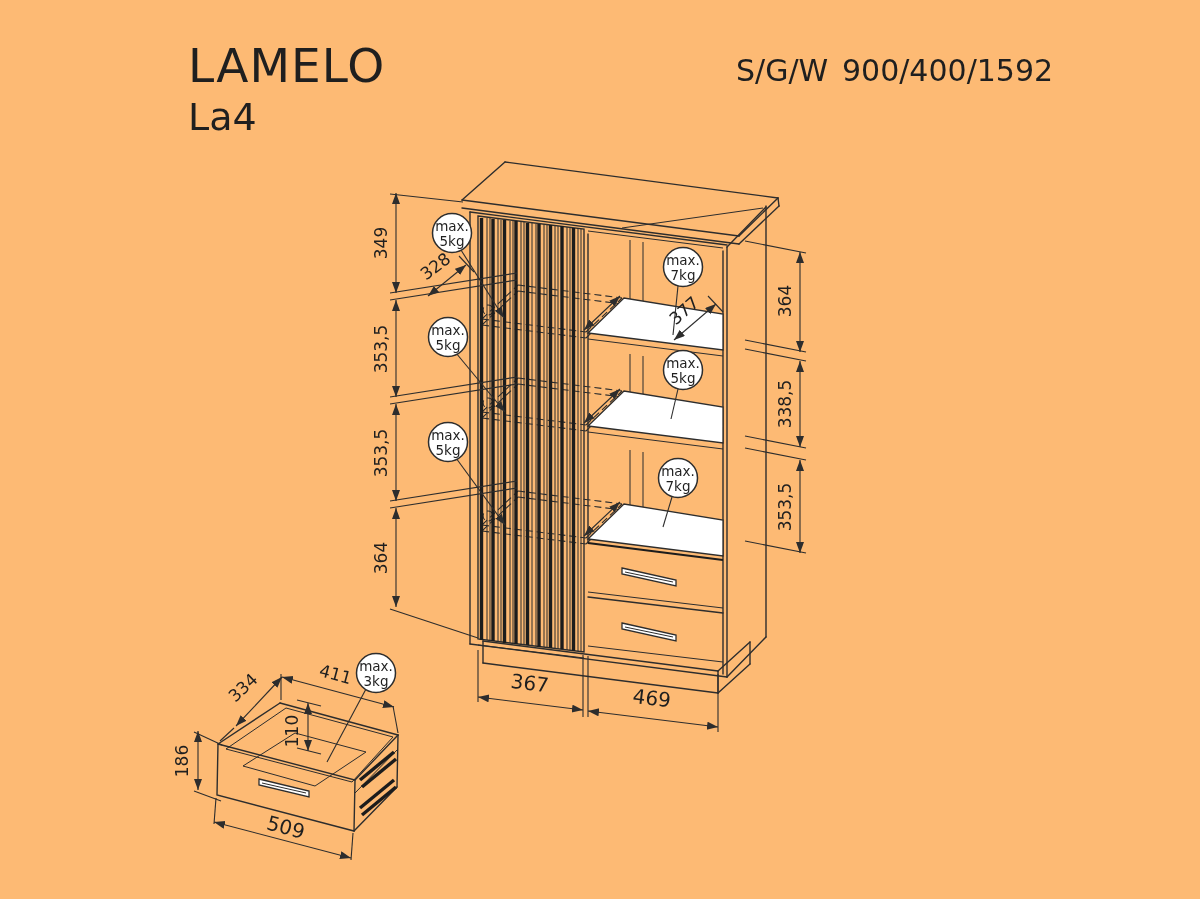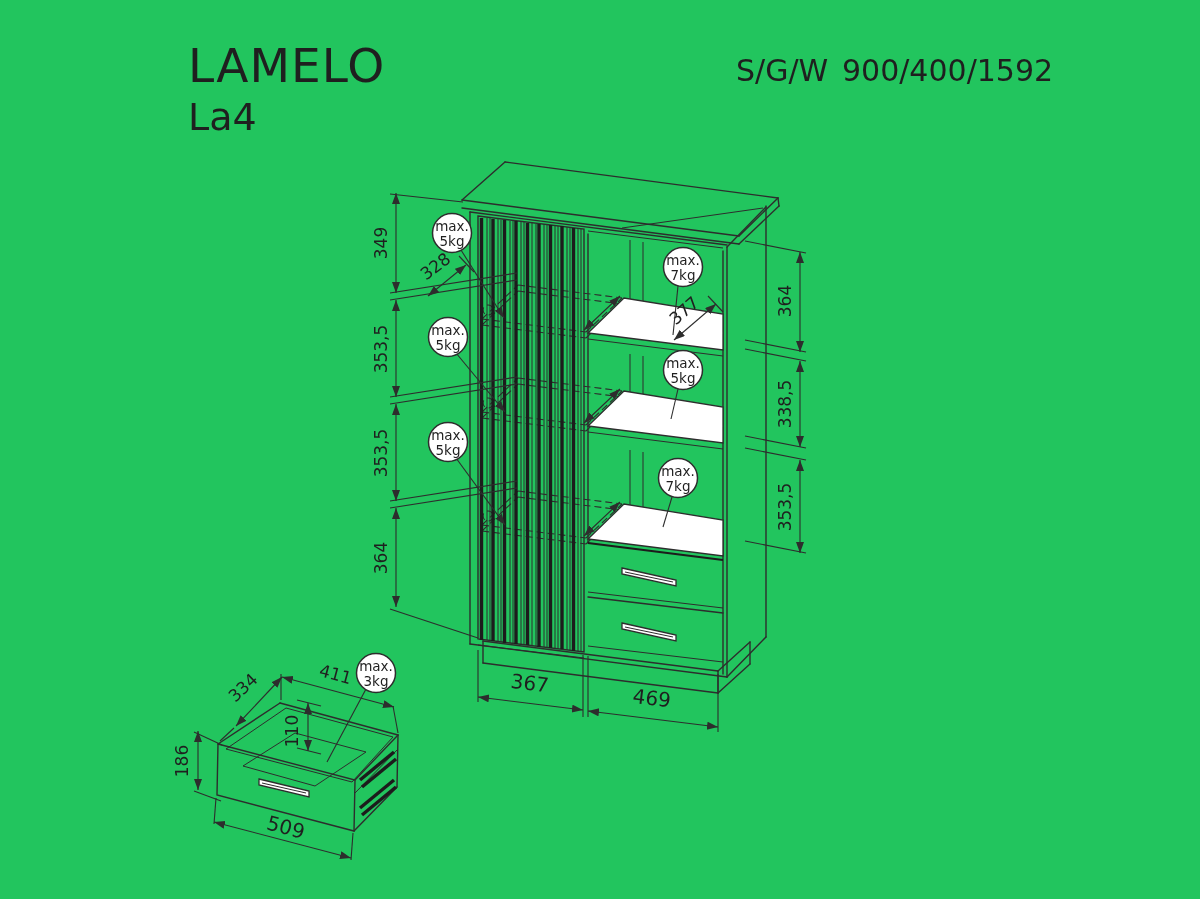--- a/index.html
+++ b/index.html
@@ -1,16 +1,16 @@
 <!DOCTYPE html>
 <html><head>
 <meta charset="utf-8">
 <style>
   html,body{margin:0;padding:0;background:#fff;}
-  #stage{position:relative;width:1200px;height:899px;background:#22c55e;overflow:hidden;
+  #stage{position:relative;width:1200px;height:899px;background:#fdba74;overflow:hidden;
          font-family:"DejaVu Sans","Liberation Sans",sans-serif;}
   svg{display:block;}
   .ln{stroke:#2d2d2d;stroke-width:1.4;fill:none;stroke-linecap:round;}
   .thin{stroke:#2d2d2d;stroke-width:1;fill:none;}
   .thick{stroke:#1c1c1c;stroke-width:3.4;fill:none;}
   .med{stroke:#1c1c1c;stroke-width:2.2;fill:none;}
   .dash{stroke:#2d2d2d;stroke-width:1.1;fill:none;stroke-dasharray:7 4;}
   .dim{stroke:#2d2d2d;stroke-width:1.1;fill:none;}
   .quad{fill:#ffffff;stroke:#2d2d2d;stroke-width:1.3;}
   .badge{fill:#ffffff;stroke:#2d2d2d;stroke-width:1.5;}

